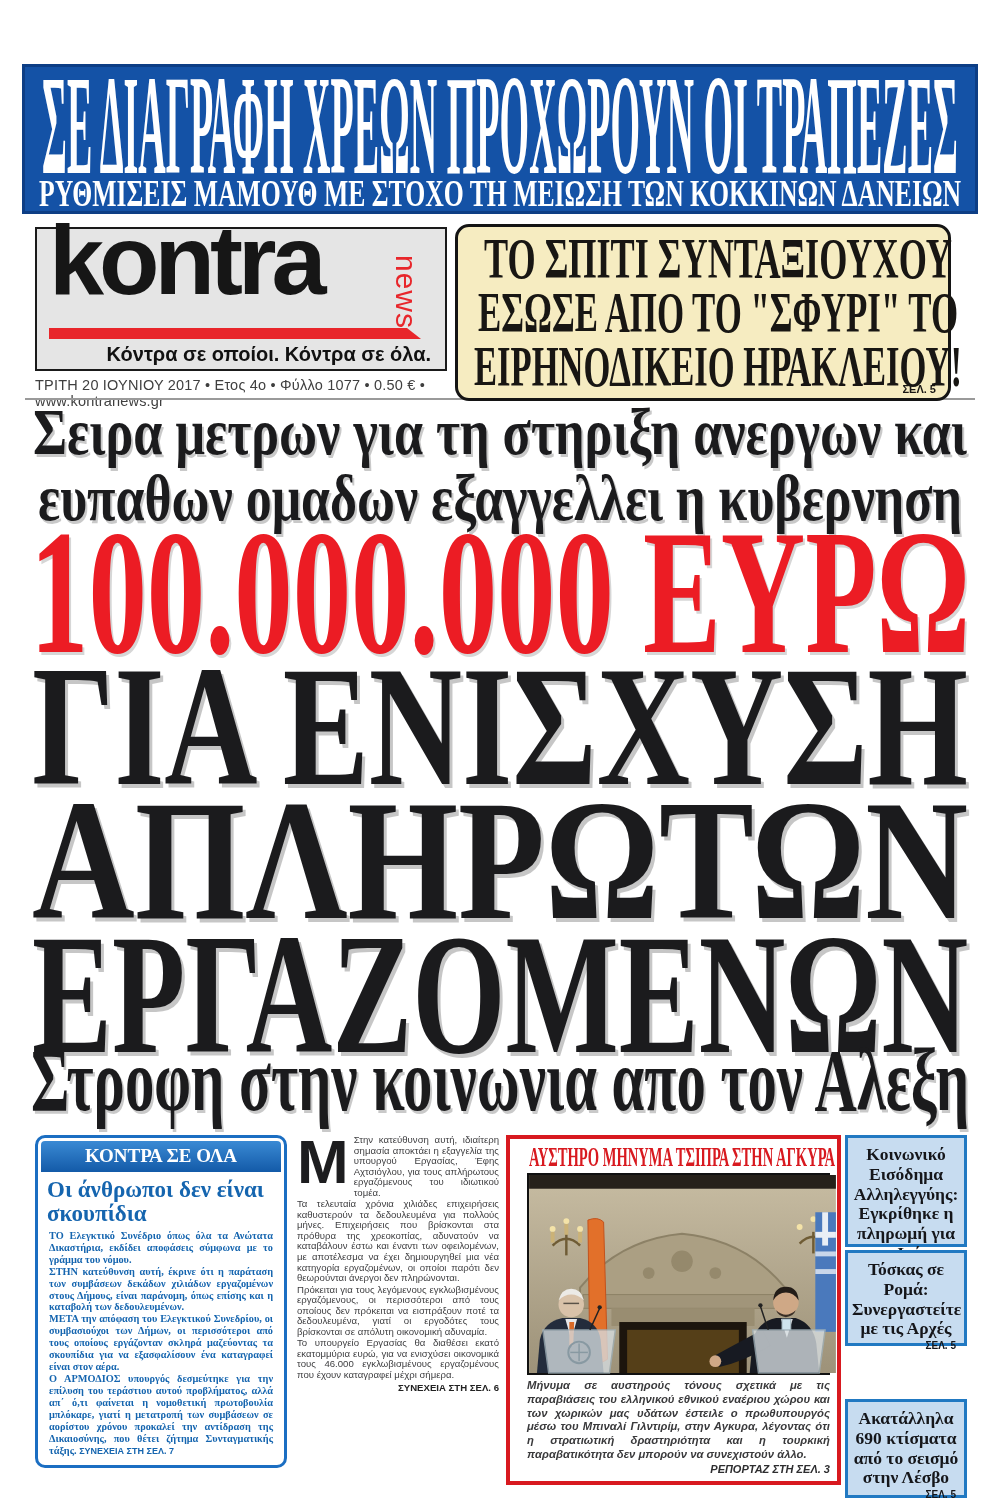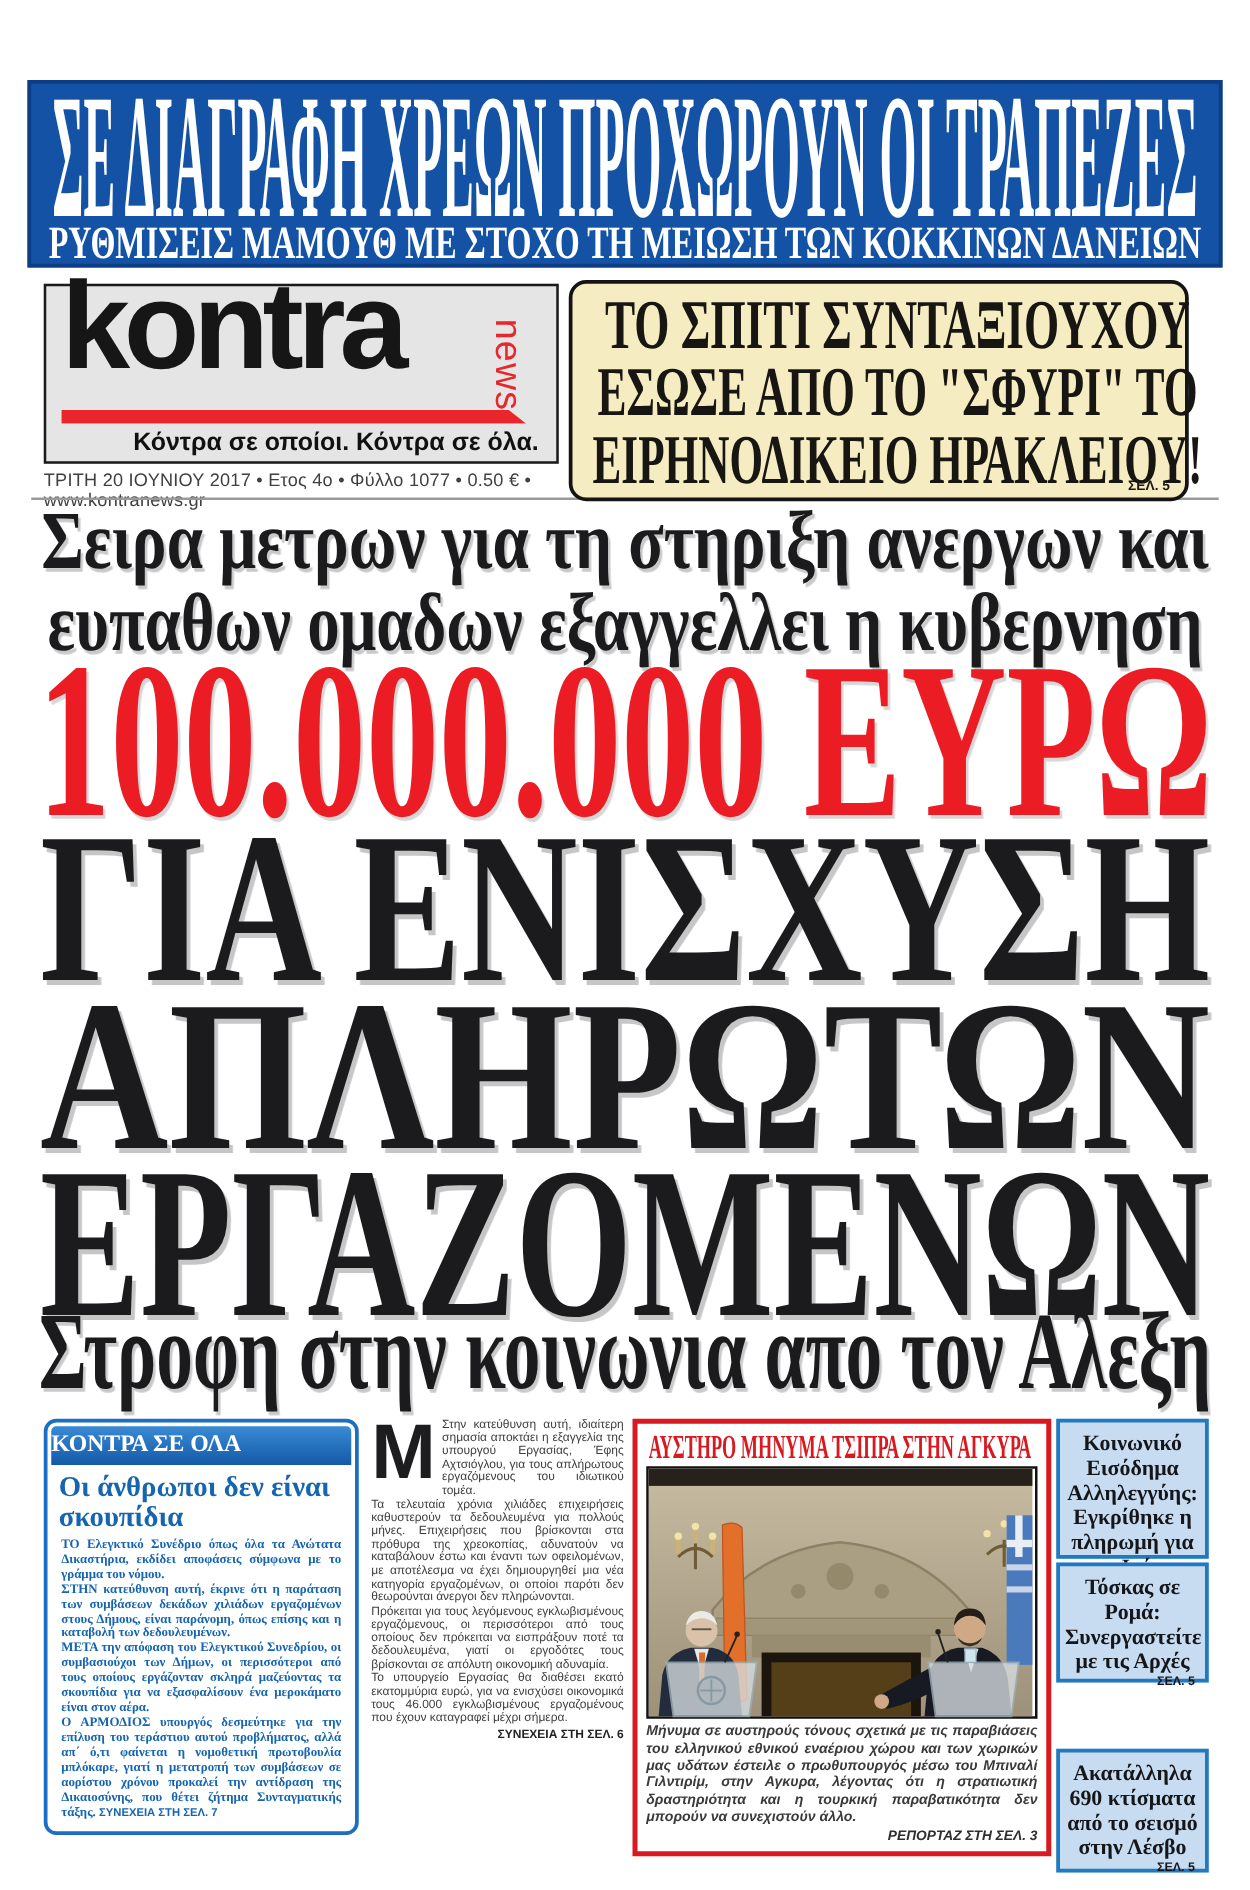--- a/index.html
+++ b/index.html
@@ -39,40 +39,40 @@
   .redline{position:absolute;left:25px;top:526px;filter:drop-shadow(2px 3px 0 #d6d6d6);}
   .redline text{fill:#ec1c24;}
   .bigline{position:absolute;left:25px;filter:drop-shadow(3px 4px 0 #c6c6c6);}
   .bigline text{fill:#1b1b1d;}
   .deck{position:absolute;left:25px;top:1036px;filter:drop-shadow(2px 3px 0 #c9c9c9);}
   .deck text{fill:#1b1b1d;}
 
   
   .kontra-box{position:absolute;left:35px;top:1135px;width:252px;box-sizing:border-box;
               border:3px solid #1b6ec2;border-radius:10px;background:#fff;padding:3px 3px 8px 3px;}
-  .kontra-head{background:linear-gradient(#3a8ad4,#135aa8);color:#fff;
+  .kontra-head{background:linear-gradient(#3a8ad4,#135aa8);color:#fff;text-align:center;
                font-family:"Liberation Serif","DejaVu Serif",serif;font-weight:bold;font-size:19px;
                padding:4px 0 5px 0;border-radius:4px 4px 0 0;}
   .kontra-box h3{margin:6px 6px 4px 6px;color:#1565af;font-family:"Liberation Serif","DejaVu Serif",serif;
                  font-size:23px;line-height:1.04;font-weight:bold;}
   .kontra-box p{margin:0 8px 0 8px;color:#1565af;font-family:"Liberation Serif","DejaVu Serif",serif;
                 font-weight:bold;font-size:10.3px;line-height:1.16;text-align:justify;}
   .kontra-cont{font-family:"Liberation Sans","DejaVu Sans",sans-serif;font-size:9px;font-weight:bold;
                color:#1565af;white-space:nowrap;}
 
   
   .article{position:absolute;left:297px;top:1135px;width:202px;color:#3e3e40;}
   .dropcap{float:left;font-size:62px;line-height:.82;font-weight:bold;color:#1d1d1f;margin:2px 5px 0 0;}
   .article p{margin:0 0 1px 0;font-size:9.6px;line-height:1.1;text-align:justify;}
   .article p.lead{font-weight:bold;color:#101012;font-size:10.2px;line-height:1.12;}
   .article .cont-line{font-weight:bold;color:#222;text-align:right;font-size:9.6px;margin-top:2px;}
 
   
   .photo-box{position:absolute;left:506px;top:1135px;width:335px;box-sizing:border-box;background:#fff;
-             border:4px solid #d8191f;padding:5px 7px 6px 7px;}
+             border:4px solid #d8191f;padding:5px 7px 6px 17px;}
   .photo-box .head-svg text{fill:#d8191f;}
   .photo-frame{margin-top:3px;border:2px solid #111;line-height:0;}
   .caption{margin-top:4px;font-size:11.3px;line-height:1.22;font-style:italic;font-weight:bold;
            color:#3a3a3c;text-align:justify;}
   .photo-cont{margin-top:1px;font-size:11px;font-weight:bold;font-style:italic;color:#2e2e30;text-align:right;}
 
   
   .side-box{position:absolute;left:845px;width:122px;box-sizing:border-box;background:#c7dcf0;
             border:3px solid #2179c2;}
   .side-title{padding:7px 4px 0 4px;text-align:center;font-family:"Liberation Serif","DejaVu Serif",serif;
@@ -130,21 +130,21 @@
 
   <svg class="deck" width="950" height="94" viewBox="0 0 950 94">
     <text x="475" y="74" text-anchor="middle" font-size="88" textLength="938" lengthAdjust="spacingAndGlyphs">Στροφη στην κοινωνια απο τον Αλεξη</text>
   </svg>
 
   <div class="kontra-box">
     <div class="kontra-head">ΚΟΝΤΡΑ ΣΕ ΟΛΑ</div>
     <h3>Οι άνθρωποι δεν είναι σκουπίδια</h3>
     <p>ΤΟ Ελεγκτικό Συνέδριο όπως όλα τα Ανώτατα Δικαστήρια, εκδίδει αποφάσεις σύμφωνα με το γράμμα του νόμου.</p>
     <p>ΣΤΗΝ κατεύθυνση αυτή, έκρινε ότι η παράταση των συμβάσεων δεκάδων χιλιάδων εργαζομένων στους Δήμους, είναι παράνομη, όπως επίσης και η καταβολή των δεδουλευμένων.</p>
-    <p>ΜΕΤΑ την απόφαση του Ελεγκτικού Συνεδρίου, οι συμβασιούχοι των Δήμων, οι περισσότεροι από τους οποίους εργάζονταν σκληρά μαζεύοντας τα σκουπίδια για να εξασφαλίσουν ένα μεροκάματο είναι στον αέρα.</p>
+    <p>ΜΕΤΑ την απόφαση του Ελεγκτικού Συνεδρίου, οι συμβασιούχοι των Δήμων, οι περισσότεροι από τους οποίους εργάζονταν σκληρά μαζεύοντας τα σκουπίδια για να εξασφαλίσουν ένα καταγραφεί είναι στον αέρα.</p>
     <p>
       <span>Ο ΑΡΜΟΔΙΟΣ υπουργός δεσμεύτηκε για την επίλυση του τεράστιου αυτού προβλήματος, αλλά απ΄ ό,τι φαίνεται η νομοθετική πρωτοβουλία μπλόκαρε, γιατί η μετατροπή των συμβάσεων σε αορίστου χρόνου προκαλεί την αντίδραση της Δικαιοσύνης, που θέτει ζήτημα Συνταγματικής τάξης.</span>
       <span class="kontra-cont">ΣΥΝΕΧΕΙΑ ΣΤΗ ΣΕΛ. 7</span>
     </p>
   </div>
 
   <div class="article">
     <div class="dropcap">Μ</div>
     <p>Στην κατεύθυνση αυτή, ιδιαίτερη σημασία αποκτάει η εξαγγελία της υπουργού Εργασίας, Έφης Αχτσιόγλου, για τους απλήρωτους εργαζόμενους του ιδιωτικού τομέα.</p>
     <p>Τα τελευταία χρόνια χιλιάδες επιχειρήσεις καθυστερούν τα δεδουλευμένα για πολλούς μήνες. Επιχειρήσεις που βρίσκονται στα πρόθυρα της χρεοκοπίας, αδυνατούν να καταβάλουν έστω και έναντι των οφειλομένων, με αποτέλεσμα να έχει δημιουργηθεί μια νέα κατηγορία εργαζομένων, οι οποίοι παρότι δεν θεωρούνται άνεργοι δεν πληρώνονται.</p>

